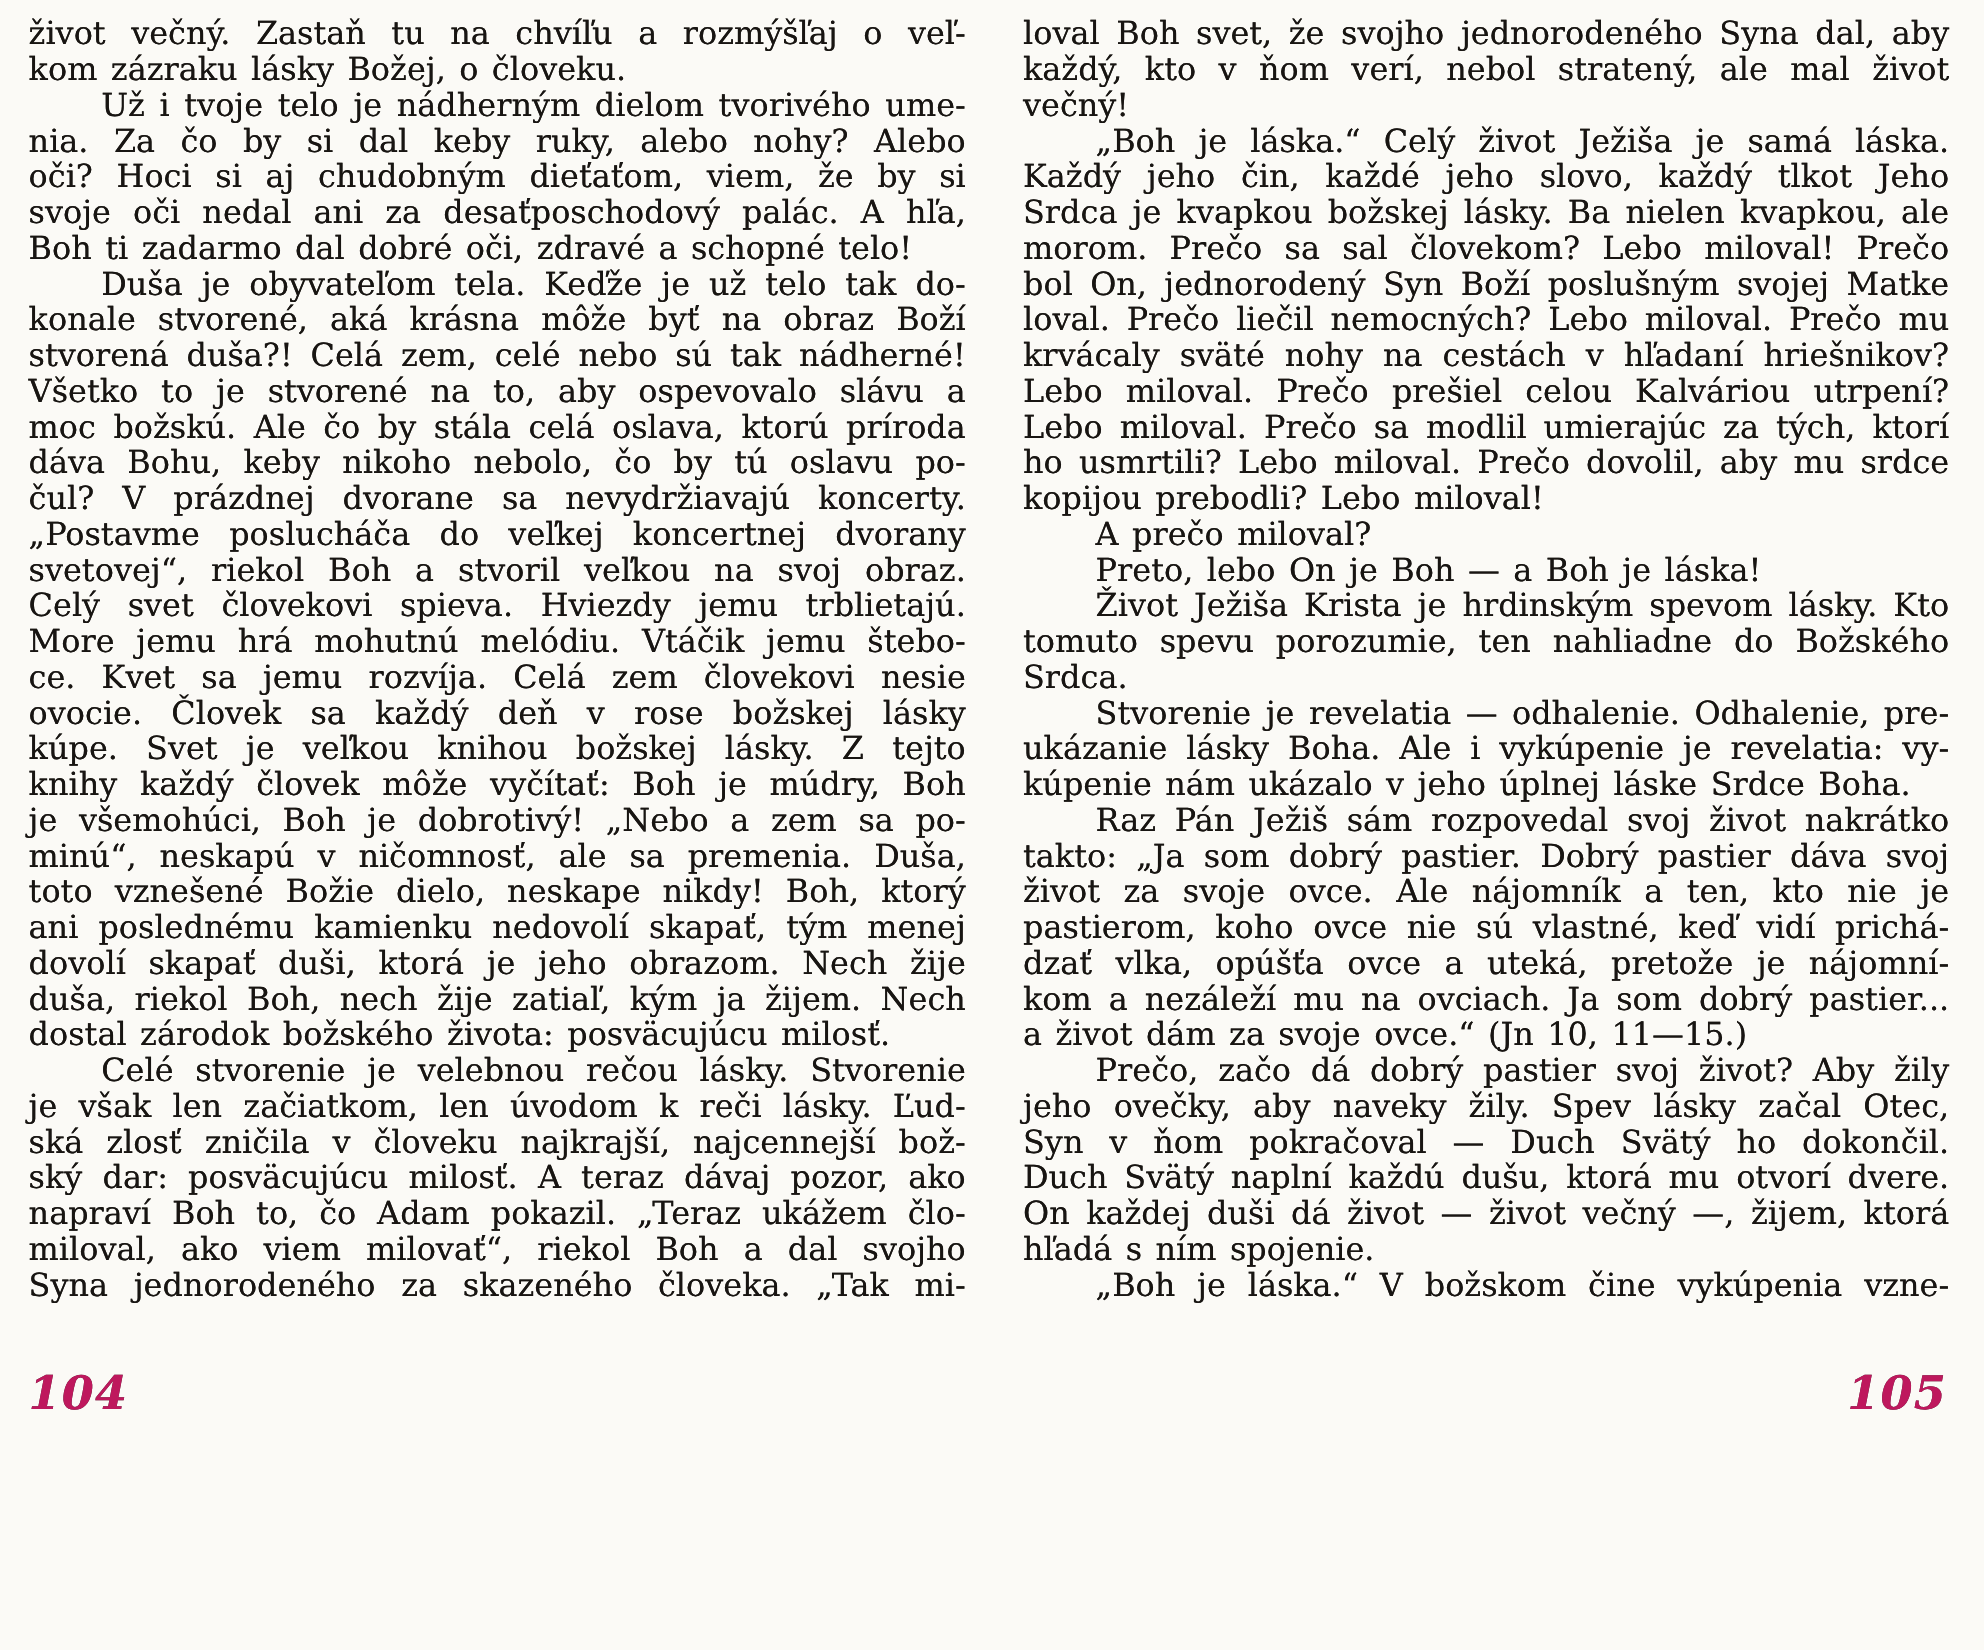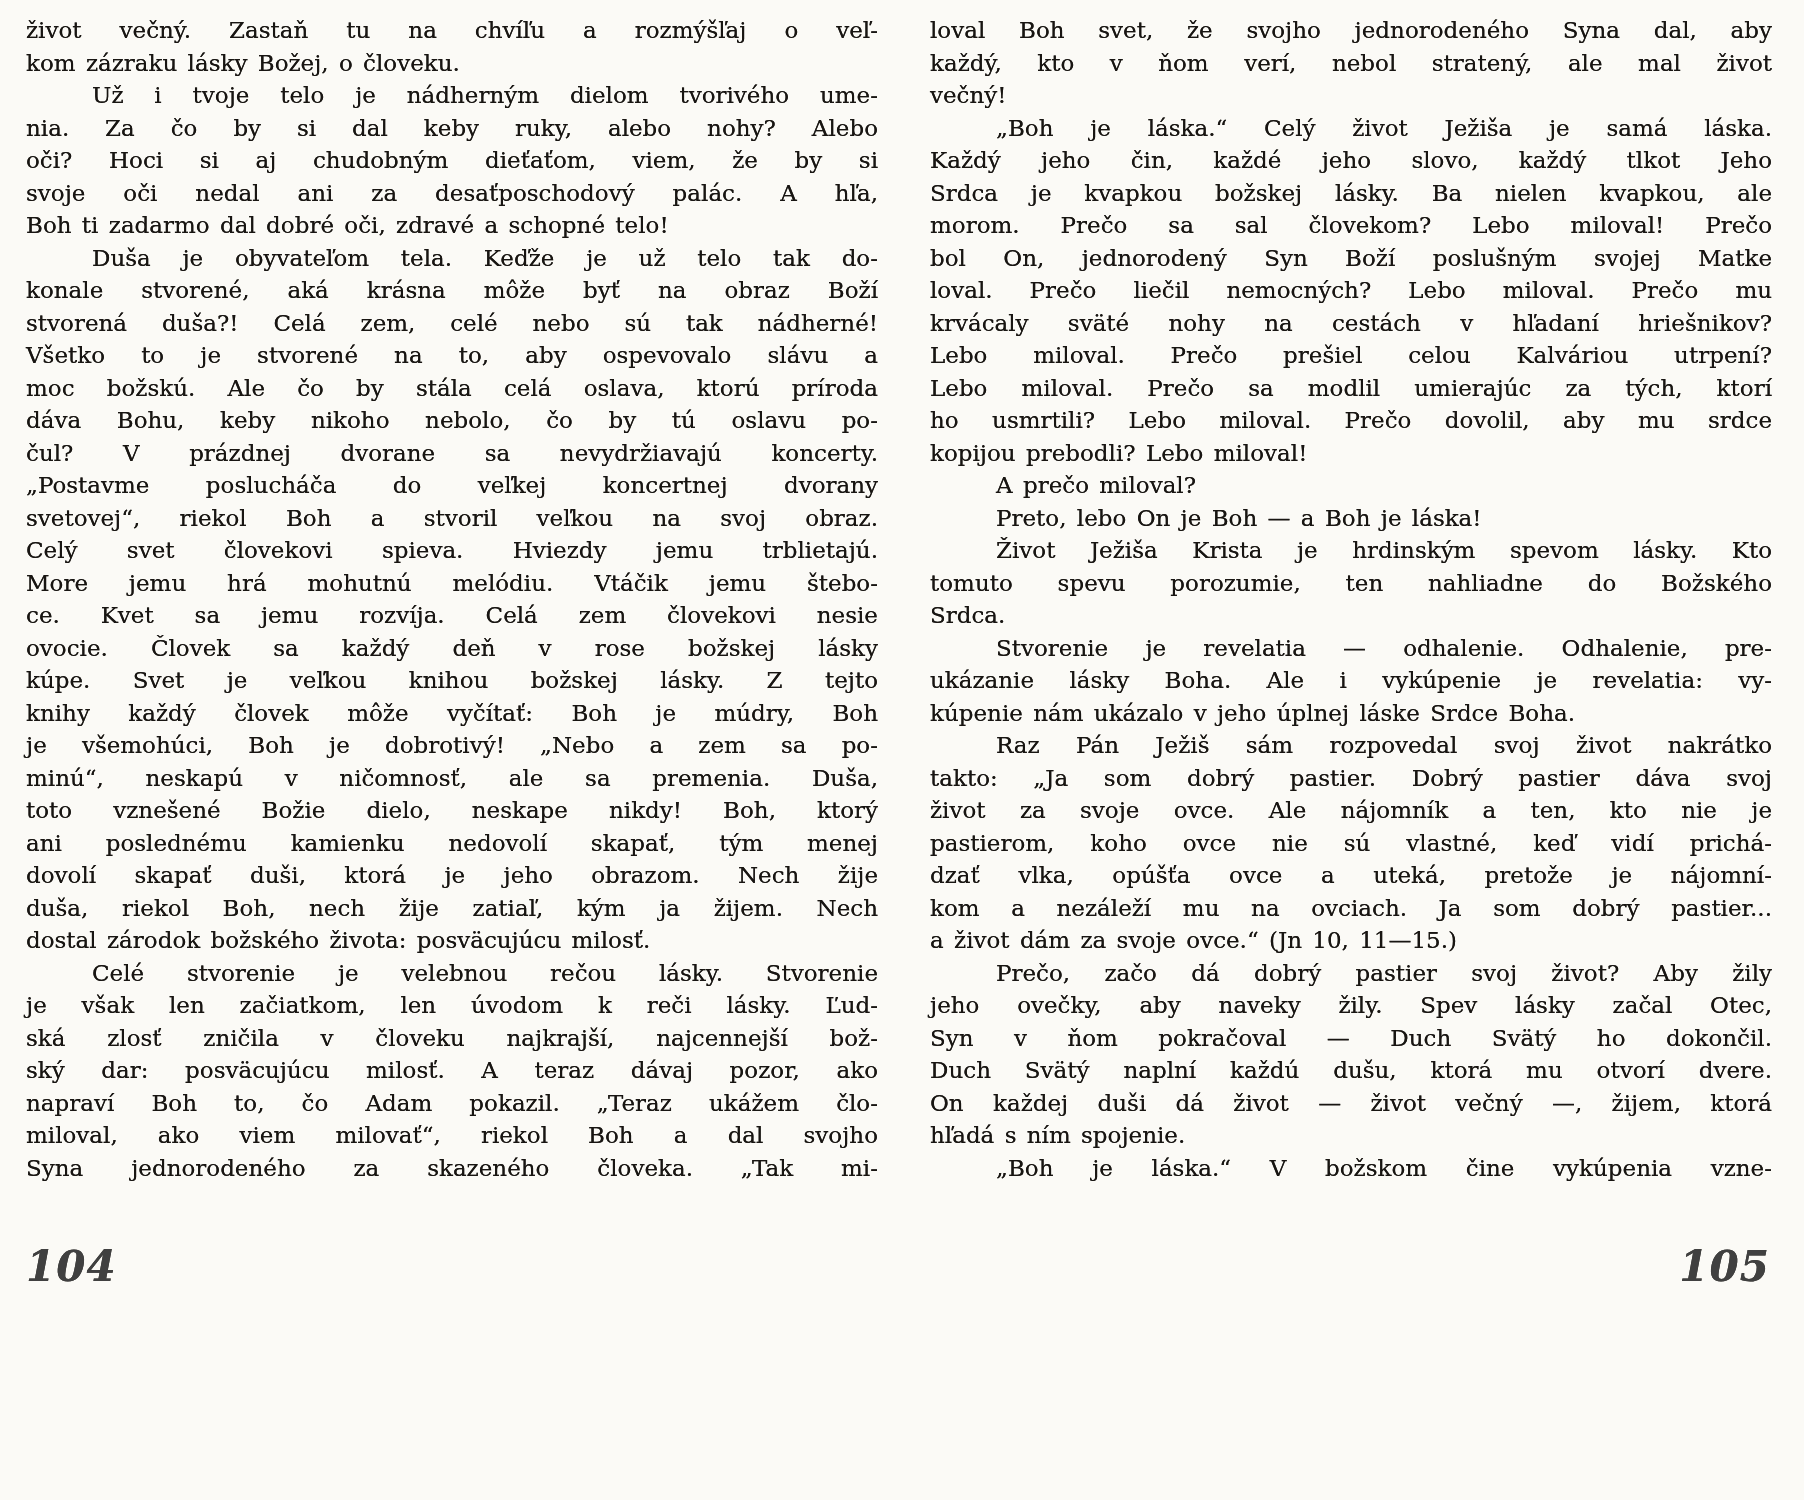--- a/index.html
+++ b/index.html
@@ -15,21 +15,21 @@
     font-family: "DejaVu Serif", "Liberation Serif", serif;
   }
   .spread {
     position: absolute;
     inset: 0;
     color: #181512;
   }
   .column {
     position: absolute;
     top: 14px;
-    font-size: 23px;
+    font-size: 29px;
     line-height: 32.5px;
     word-spacing: 3px;
     text-shadow: 0 0 0.6px rgba(24, 21, 18, 0.85);
   }
   .column.left  { left: 26px;  width: 852px; }
   .column.right { left: 930px; width: 842px; }
   .line {
     text-align: justify;
     text-align-last: justify;
     white-space: nowrap;
@@ -41,21 +41,21 @@
   .line.indent {
     text-indent: 66px;
   }
   .page-number {
     position: absolute;
     top: 1242px;
     font-size: 42px;
     font-style: italic;
     font-weight: bold;
     letter-spacing: 1px;
-    color: #404040;
+    color: #be185d;
     text-shadow: 0 0 0.6px rgba(24, 21, 18, 0.85);
   }
   .page-number.left  { left: 26px; }
   .page-number.right { right: 34px; }
 </style>
 </head>
 <body style="background: rgb(251, 250, 246);">
 
 <div class="spread" style="color: rgb(24, 21, 18);">
   <div class="column left">

